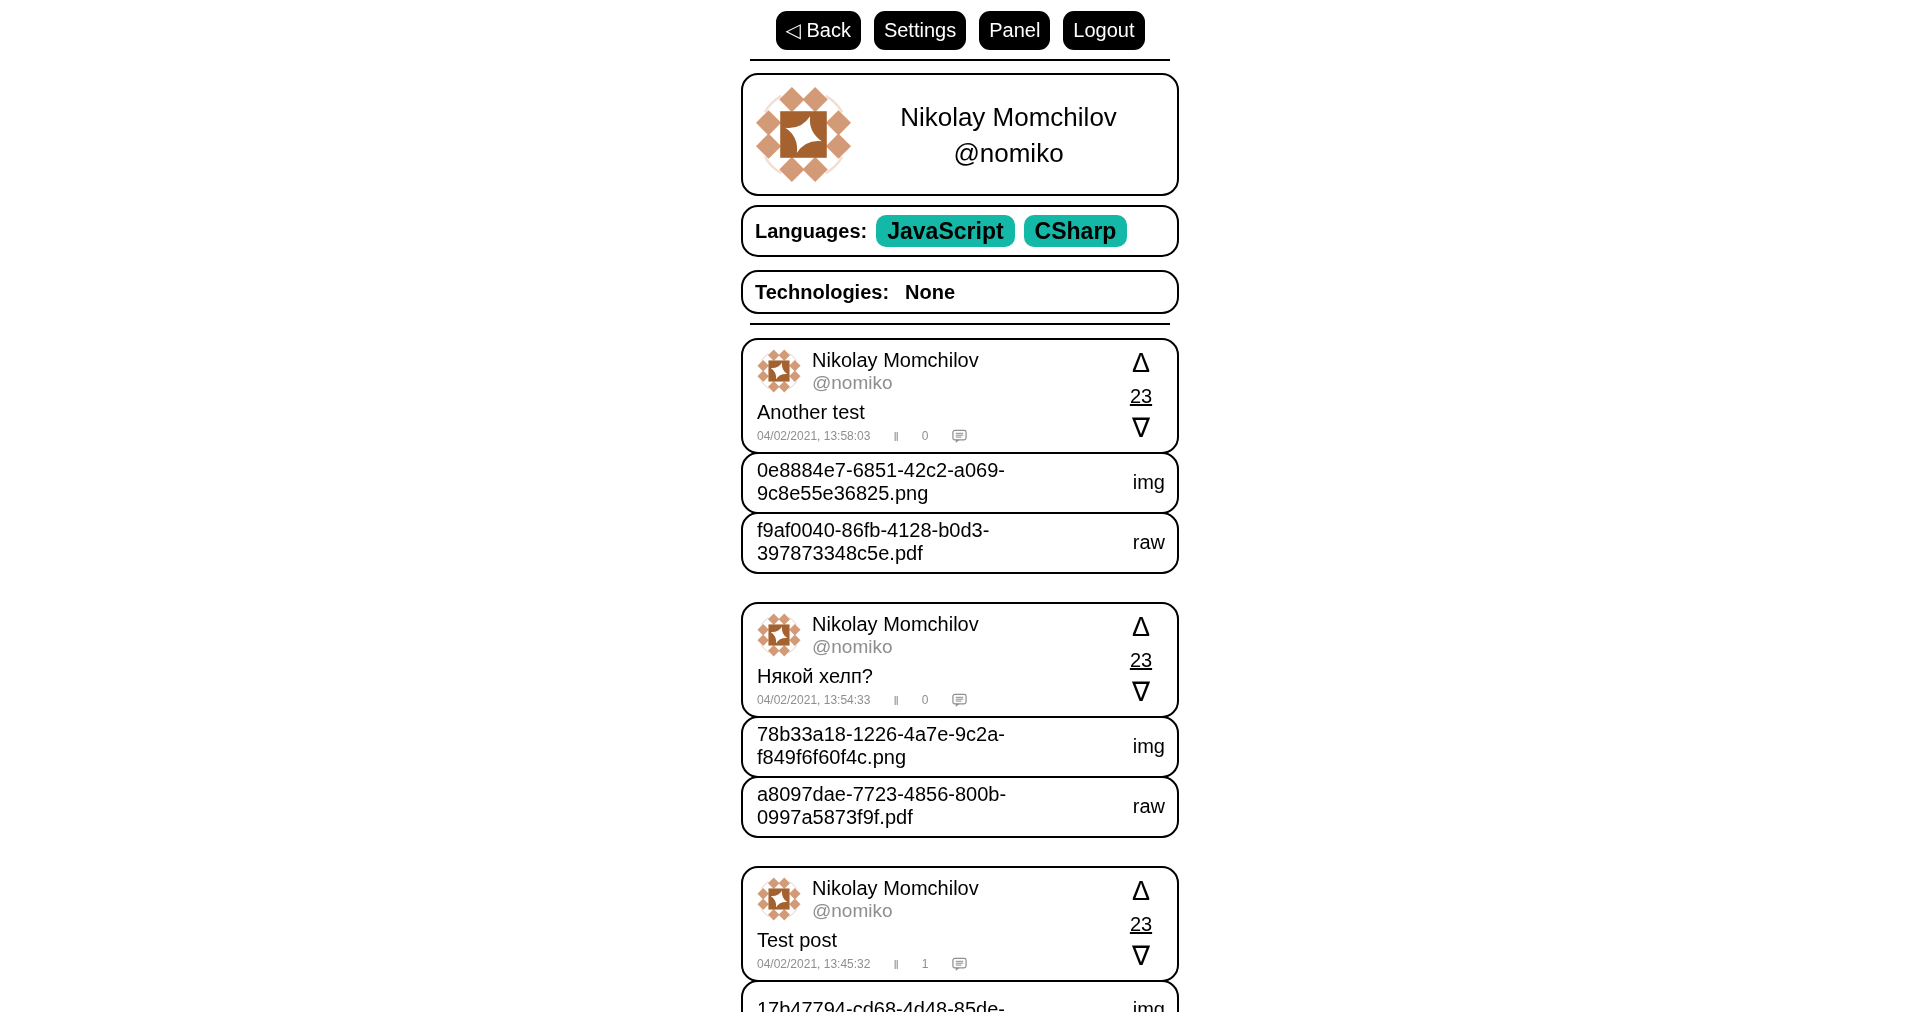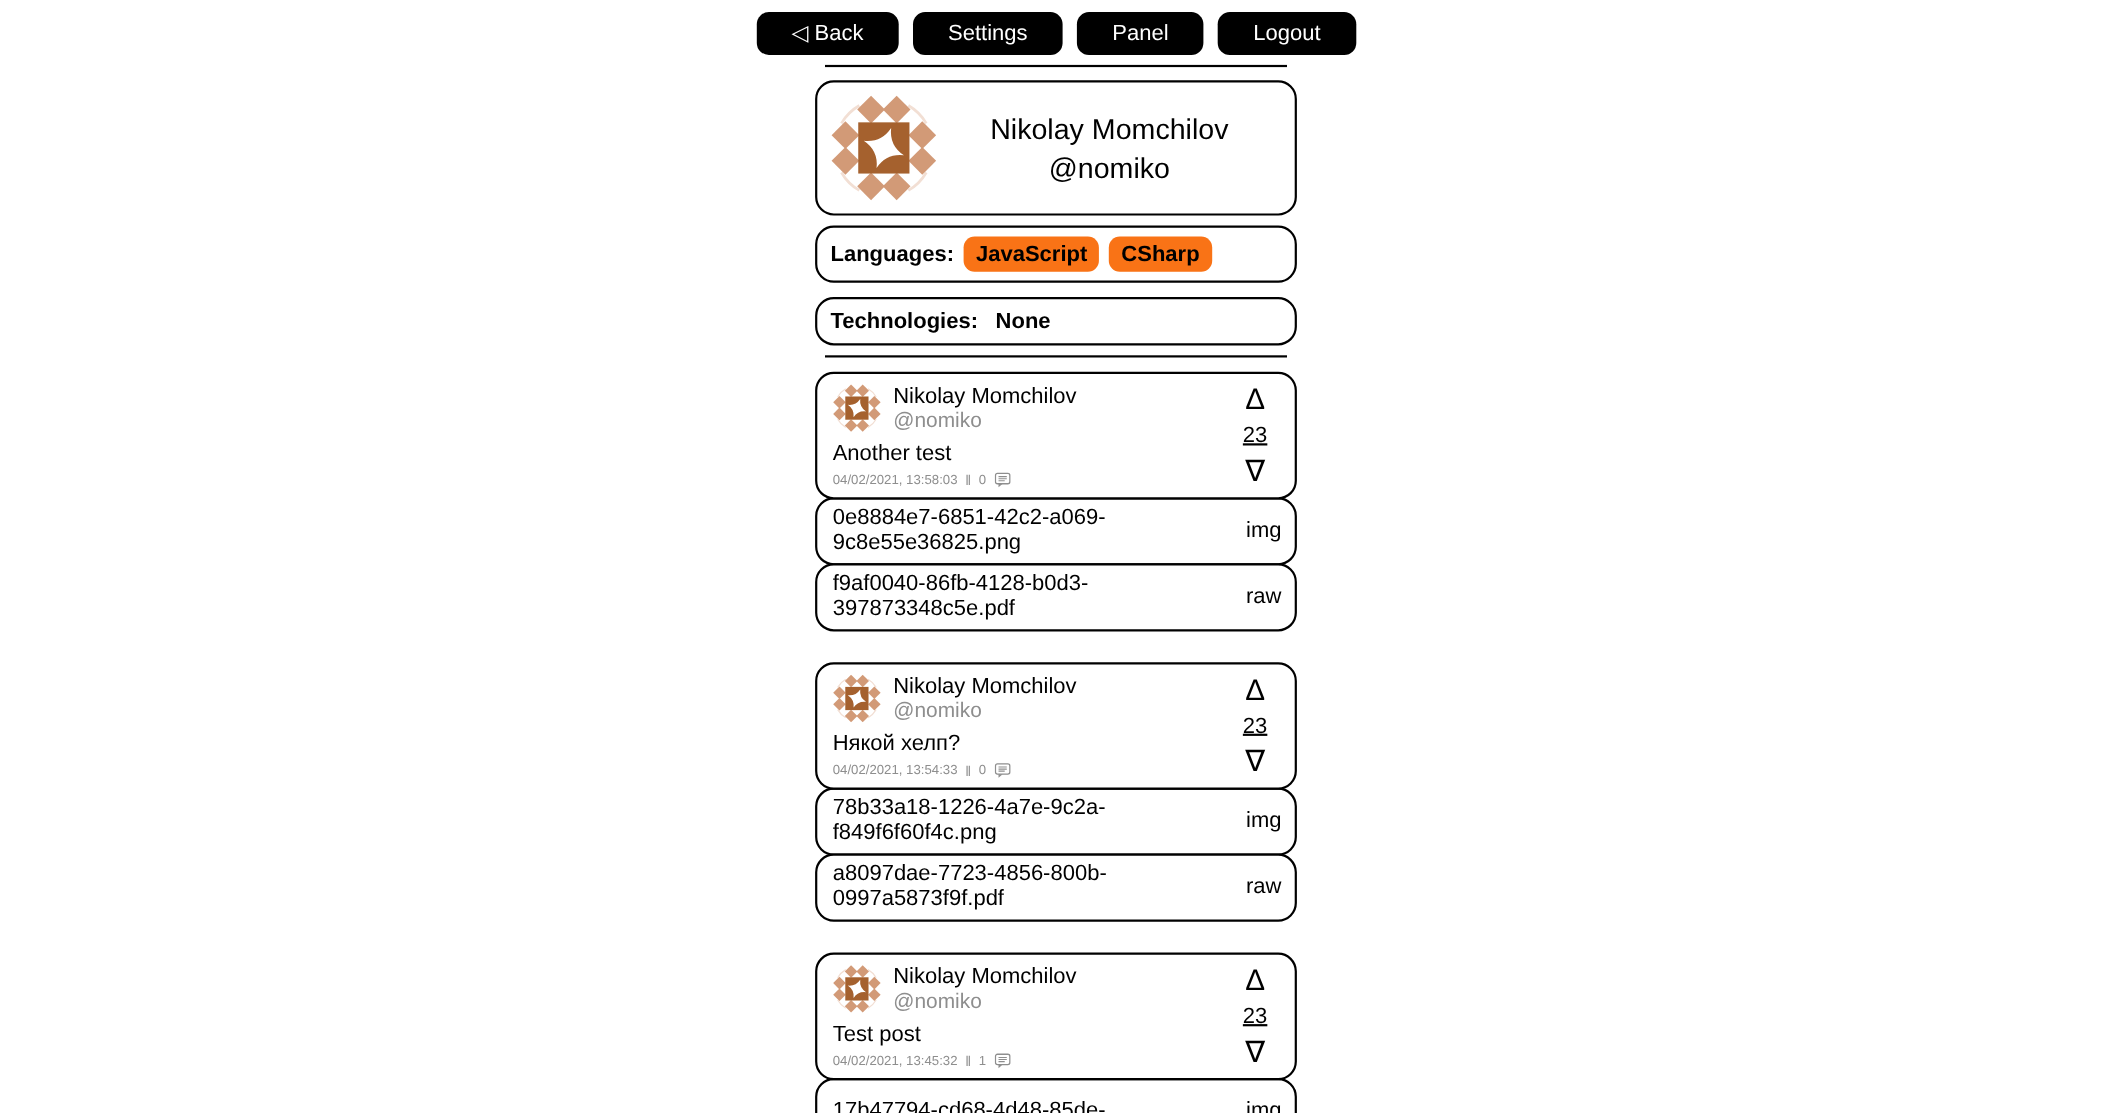--- a/index.html
+++ b/index.html
@@ -12,21 +12,21 @@
     color: #000;
   }
   .column { width: 438px; margin: 0 auto; padding-top: 11px; }
 
   
   .nav-row { display: flex; justify-content: center; gap: 13px; }
   .nav-btn {
     background: #000; color: #fff;
     border: none; border-radius: 11px;
     font-family: inherit; font-size: 20px;
-    padding: 7px 32px; line-height: 25px;
+    padding: 7px 10px; line-height: 25px;
     cursor: pointer; white-space: nowrap;
   }
 
   hr.divider {
     border: none; border-top: 2px solid #000;
     margin: 9px 9px 0 9px;
   }
 
   
   .card {
@@ -36,35 +36,35 @@
 
   
   .profile-card { margin-top: 12px; display: flex; align-items: center; padding: 12px; height: 123px; }
   .avatar-lg { width: 97px; height: 97px; flex: 0 0 97px; }
   .profile-text { flex: 1; text-align: center; font-size: 26px; line-height: 36px; }
 
   
   .info-card { margin-top: 9px; padding: 8px 12px; font-size: 20px; display: flex; align-items: center; gap: 9px; min-height: 50px; font-weight: bold; }
   .tech-card { margin-top: 13px; min-height: 44px; gap: 16px; }
   .pill {
-    background: #f97316; border-radius: 10px;
-    padding: 4px 11px; font-size: 20px; line-height: 24px;
+    background: #14b8a6; border-radius: 10px;
+    padding: 4px 11px; font-size: 23px; line-height: 24px;
   }
 
   
   .feed { margin-top: 13px; }
   .post-group { margin-bottom: 28px; }
   .post-card { position: relative; z-index: 2; display: flex; padding: 8px 10px 8px 14px; min-height: 115px; }
   .post-main { flex: 1; min-width: 0; }
   .author-row { display: flex; align-items: center; gap: 11px; }
   .avatar-sm { width: 44px; height: 44px; flex: 0 0 44px; }
   .author-name { font-size: 20px; line-height: 24px; color: #000; }
   .author-handle { font-size: 19px; line-height: 22px; color: #8e8e8e; }
   .post-title { font-size: 20px; margin-top: 5px; line-height: 26px; }
-  .post-meta { margin-top: 4px; display: flex; align-items: center; gap: 7px; color: #8e8e8e; font-size: 12px; line-height: 15px; }
+  .post-meta { margin-top: 4px; display: flex; align-items: center; gap: 23px; color: #8e8e8e; font-size: 12px; line-height: 15px; }
   .meta-sep { font-size: 13px; }
   .comment-icon { width: 15px; height: 15px; display: inline-block; }
 
   .vote-col {
     width: 52px; flex: 0 0 52px;
     display: flex; flex-direction: column;
     justify-content: space-between; align-items: center;
     padding: 2px 0;
   }
   .vote-btn {

